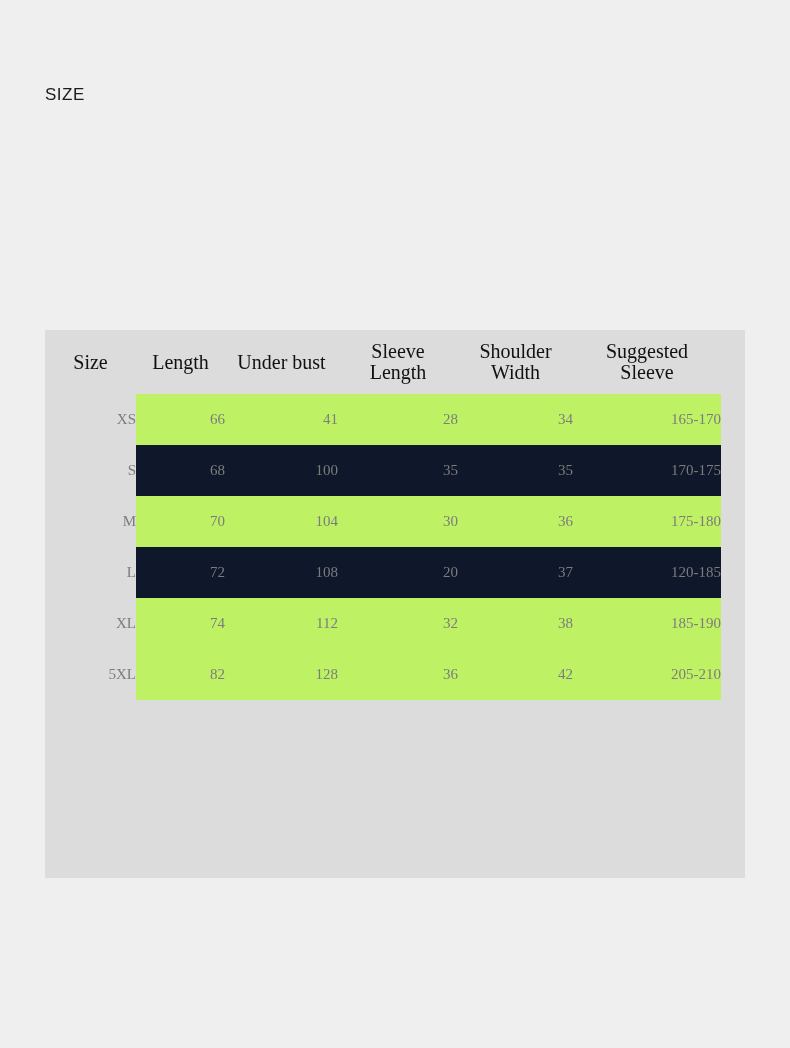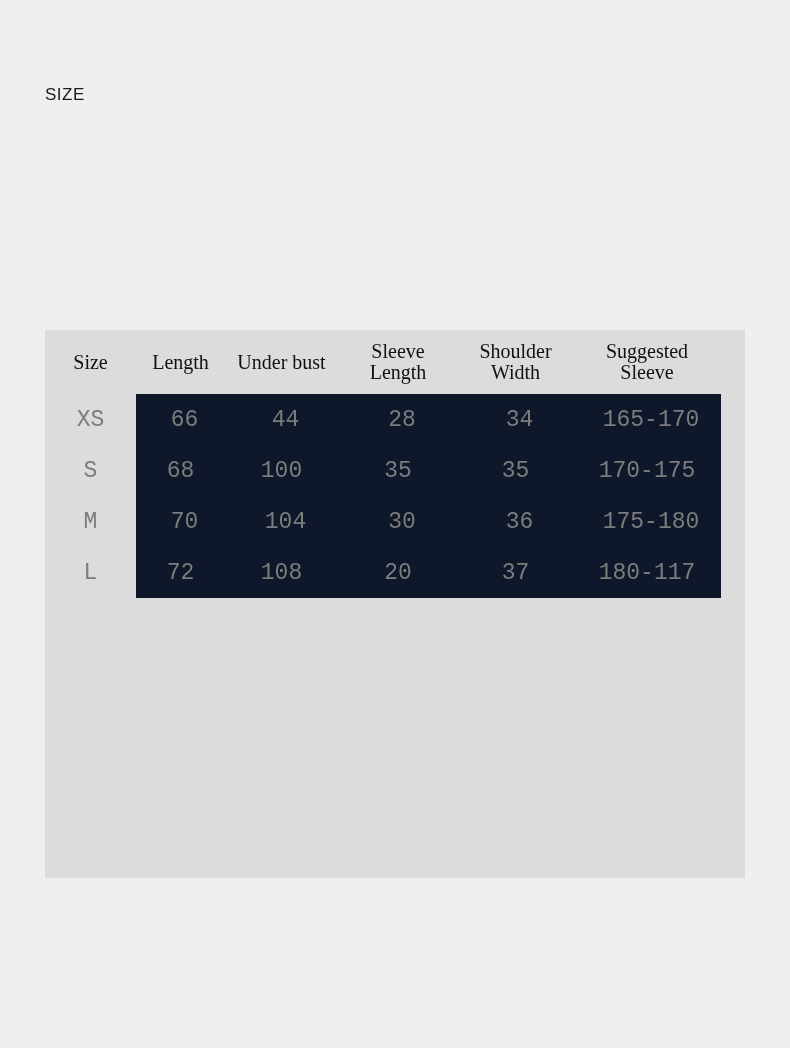--- a/index.html
+++ b/index.html
@@ -61,38 +61,38 @@
     color: #111111;
     text-align: center;
     vertical-align: middle;
     height: 64px;
     padding: 0;
     background: transparent;
   }
   thead th .hdr-line { display: block; }
 
   tbody td {
-    font-family: Liberation Mono, monospace;
+    font-family: Liberation Serif, serif;
     font-weight: 300;
-    font-size: 23px;
+    font-size: 15px;
     color: #7c7c7c;
-    text-align: center;
+    text-align: right;
     vertical-align: middle;
     height: 51px;
     padding: 0;
   }
 
   
   tbody td.size-cell {
     background: #dcdcdc;
     color: #7c7c7c;
   }
 
   
-  tbody tr.row-light td.data-cell { background: #0f172a; padding-left: 8px; }
+  tbody tr.row-light td.data-cell { background: #bef264; padding-left: 8px; }
   tbody tr.row-dark  td.data-cell { background: #0f172a; }
 </style>
 </head>
 <body>
 
 <div id="page-title">SIZE</div>
 
 <div id="size-chart-panel">
   <table class="size-table">
     <colgroup>
@@ -125,21 +125,21 @@
           <th>
             <span class="hdr-line">Suggested</span>
             <span class="hdr-line">Sleeve</span>
           </th>
         </tr>
     </thead>
     <tbody>
         <tr class="row-light">
           <td class="size-cell">XS</td>
           <td class="data-cell">66</td>
-          <td class="data-cell">44</td>
+          <td class="data-cell">41</td>
           <td class="data-cell">28</td>
           <td class="data-cell">34</td>
           <td class="data-cell">165-170</td>
         </tr>
         <tr class="row-dark">
           <td class="size-cell">S</td>
           <td class="data-cell">68</td>
           <td class="data-cell">100</td>
           <td class="data-cell">35</td>
           <td class="data-cell">35</td>
@@ -152,17 +152,33 @@
           <td class="data-cell">30</td>
           <td class="data-cell">36</td>
           <td class="data-cell">175-180</td>
         </tr>
         <tr class="row-dark">
           <td class="size-cell">L</td>
           <td class="data-cell">72</td>
           <td class="data-cell">108</td>
           <td class="data-cell">20</td>
           <td class="data-cell">37</td>
-          <td class="data-cell">180-117</td>
+          <td class="data-cell">120-185</td>
+        </tr>
+        <tr class="row-light">
+          <td class="size-cell">XL</td>
+          <td class="data-cell">74</td>
+          <td class="data-cell">112</td>
+          <td class="data-cell">32</td>
+          <td class="data-cell">38</td>
+          <td class="data-cell">185-190</td>
+        </tr>
+        <tr class="row-light">
+          <td class="size-cell">5XL</td>
+          <td class="data-cell">82</td>
+          <td class="data-cell">128</td>
+          <td class="data-cell">36</td>
+          <td class="data-cell">42</td>
+          <td class="data-cell">205-210</td>
         </tr>
       </tbody>
   </table>
 </div>
 
 </body></html>

